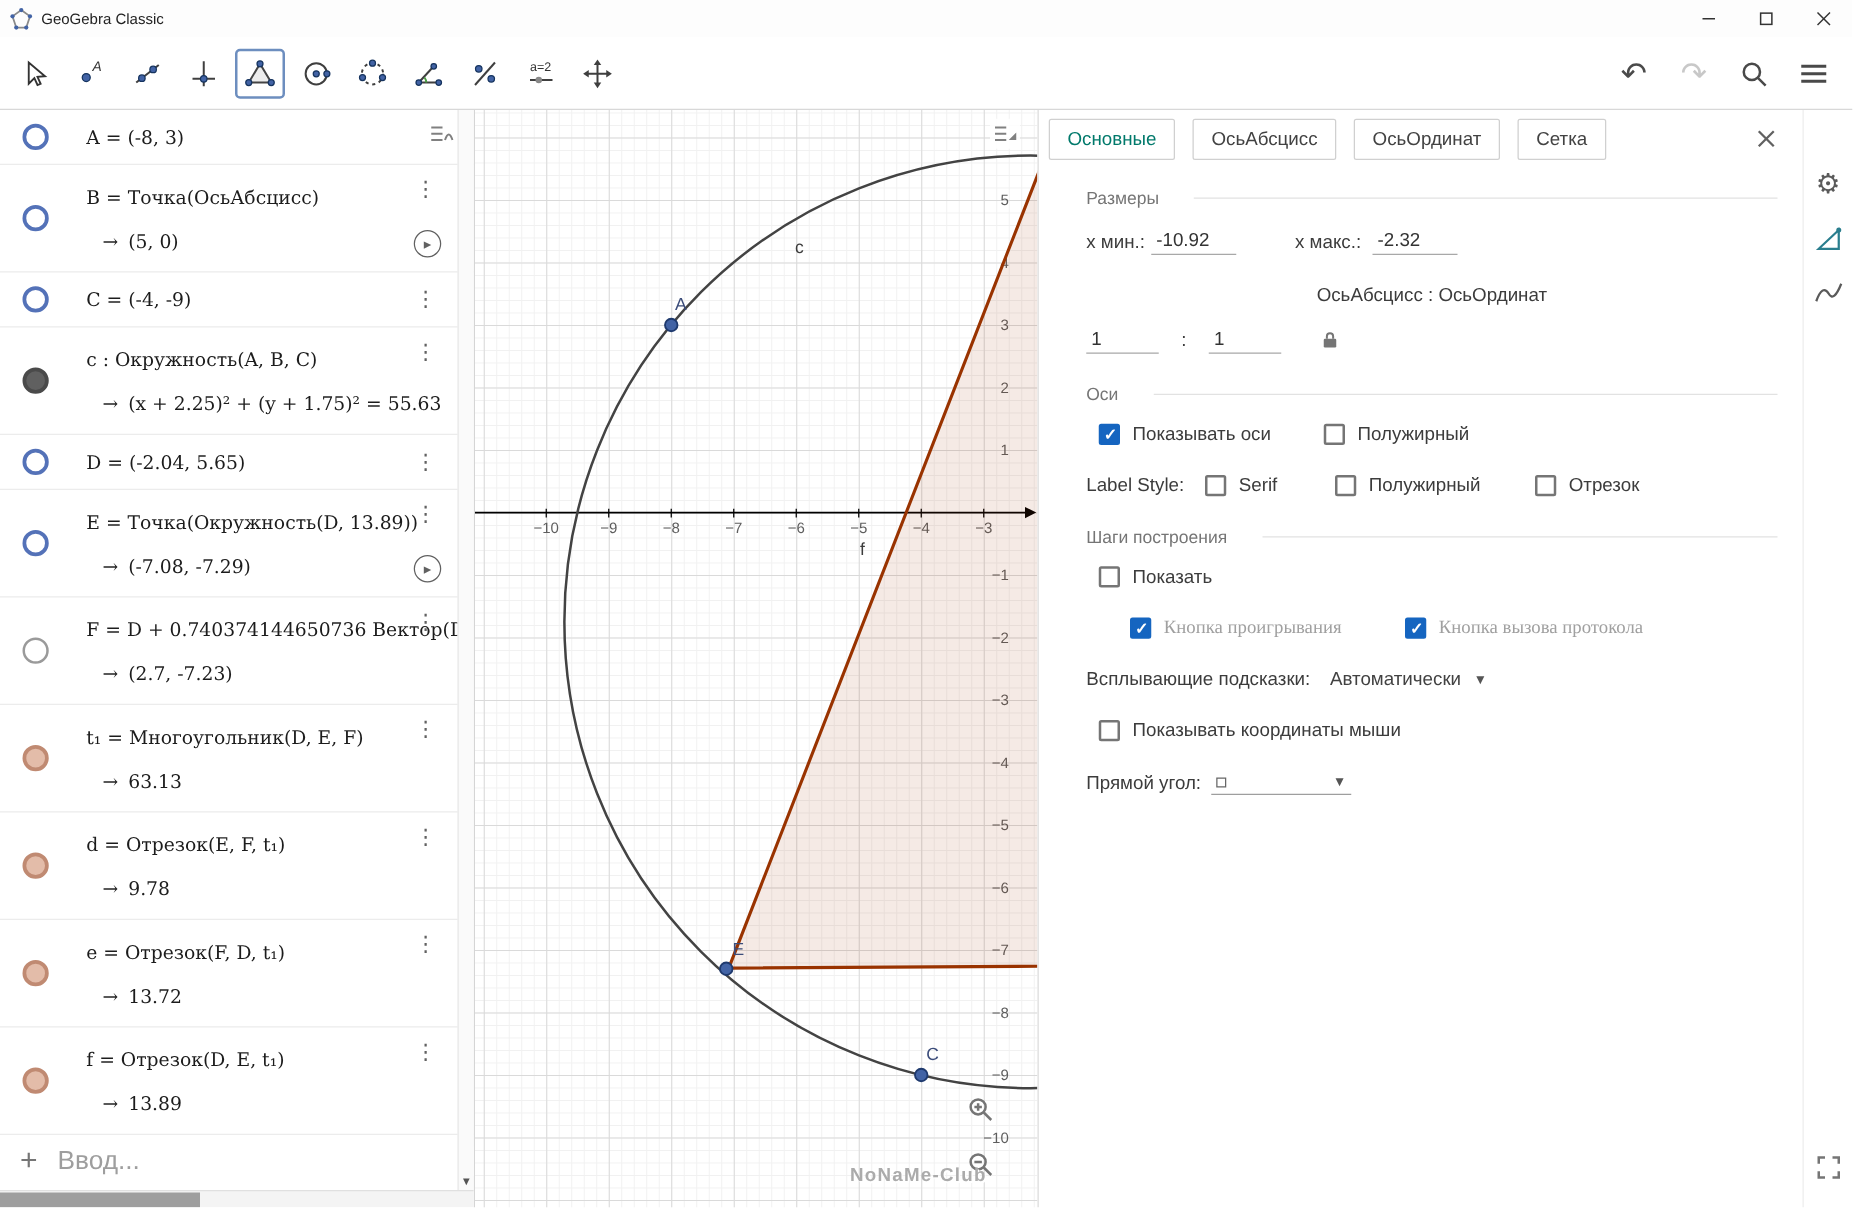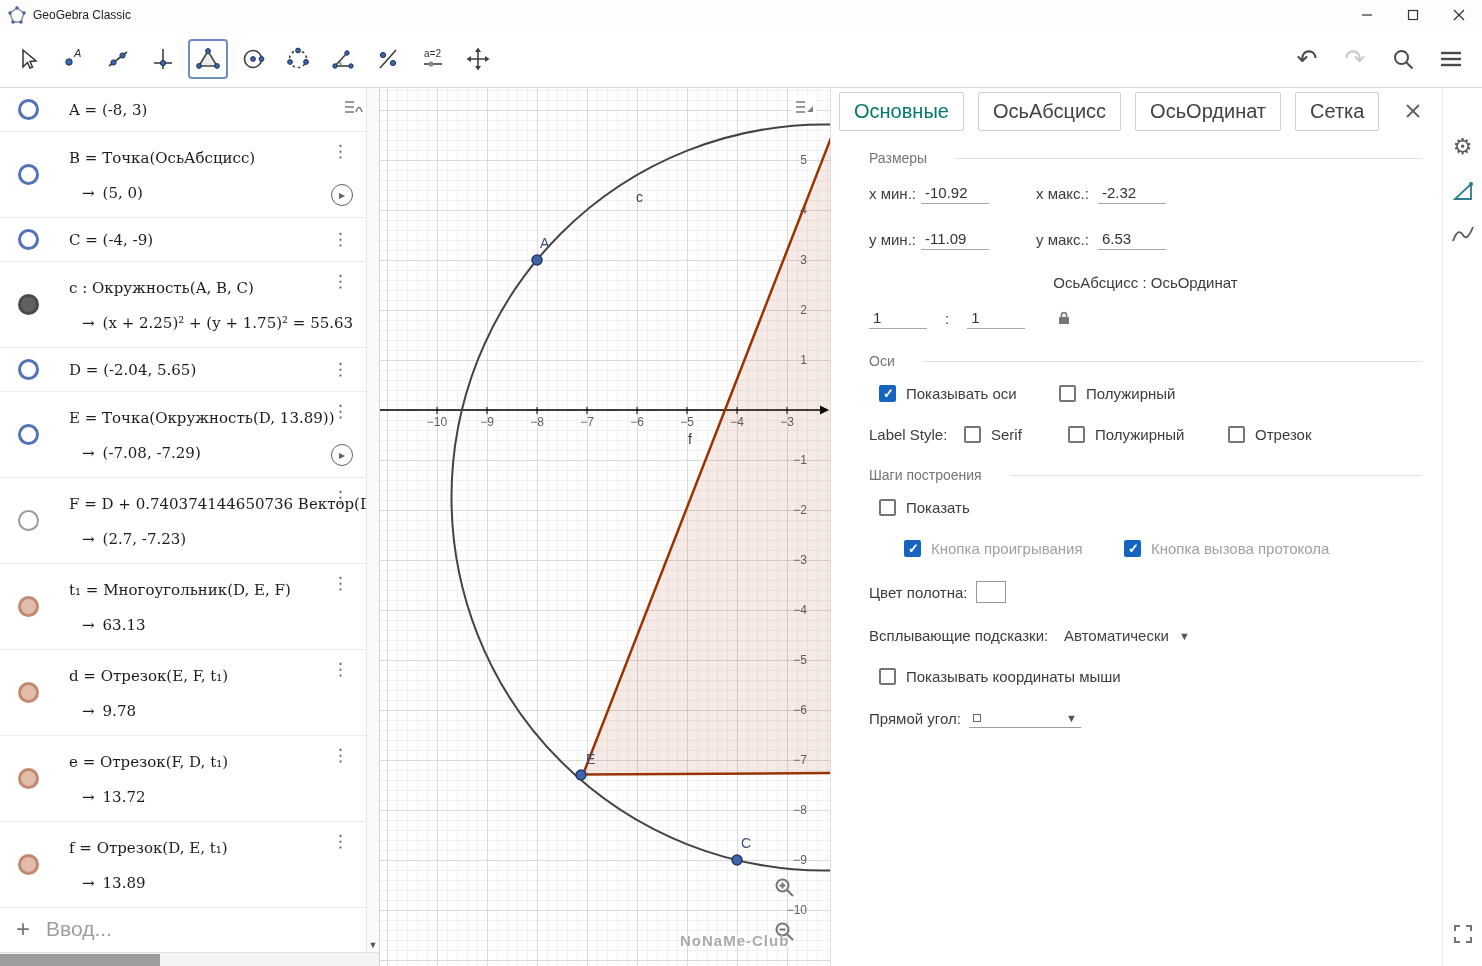--- a/index.html
+++ b/index.html
@@ -69,21 +69,21 @@
   .zoombtn { position:absolute; width:24px; height:24px; right:34px; }
   .zoom-in { top:787px; } .zoom-out { top:831px; }
   .watermark { position:absolute; left:300px; top:844px; font-size:15px; font-weight:bold; color:#ababab; text-shadow:1px 1px 0 #fff; letter-spacing:1px; }
   .tick-label { font-size:12px; fill:#5e5e5e; }
   .obj-label { font-size:14px; fill:#3d3d3d; }
   .pt-label { font-size:14px; fill:#3b4c7a; }
 
   
   .settings { width:612px; flex:none; background:#fff; border-left:1px solid #dcdcdc; position:relative; }
   .tabs { display:flex; align-items:center; padding:6px 18px 0 8px; height:40px; }
-  .tab { border:1px solid #d0d0d0; padding:7px 14px; margin-right:14px; font-size:20px; color:#424242; background:#fff; border-radius:2px; }
+  .tab { border:1px solid #d0d0d0; padding:7px 14px; margin-right:14px; font-size:15px; color:#424242; background:#fff; border-radius:2px; }
   .tab.active { color:#00796b; }
   .panel-close { margin-left:auto; width:22px; height:22px; display:flex; align-items:center; justify-content:center; }
   .sbody { padding:16px 20px 0 38px; }
   .sec-head { display:flex; align-items:center; gap:28px; margin:6px 0 16px; }
   .sec-title { font-size:14px; color:#757575; white-space:nowrap; }
   .sec-head .rule { flex:1; border-top:1px solid #e2e2e2; }
   .srow { display:flex; align-items:center; margin-bottom:24px; font-size:15px; color:#3c3c3c; }
   .slabel { white-space:nowrap; }
   .w52{width:52px;} .w62{width:62px;} .w50{width:50px;} .w88{width:88px;} .w95{width:95px;}
   .w100{width:100px;} .w107{width:107px;} .w180{min-width:180px;} .w195{width:195px;}
@@ -92,21 +92,21 @@
   .sinput { width:68px; border:none; outline:none; border-bottom:1px solid #a8a8a8; font-size:15px; color:#333; padding:2px 4px; }
   .sinput.w58 { width:58px; }
   .ratio-colon { margin:0 18px; }
   .lock { margin-left:30px; display:flex; }
   .cbrow { padding-left:10px; }
   .cbpair { display:flex; align-items:center; gap:10px; }
   .cb { width:17px; height:17px; border:2px solid #757575; border-radius:2px; display:inline-block; position:relative; background:#fff; flex:none; }
   .cb.checked { background:#1565c0; border-color:#1565c0; }
   .cb.checked::after { content:"\2713"; color:#fff; font-size:13px; font-weight:bold; position:absolute; left:2px; top:-1px; }
   .disabled-label { color:#a0a0a0; }
-  .indent25 { margin-left:25px; }
+  .indent25 { margin-left:25px;font-family:Liberation Serif, serif; }
   .swatch { display:inline-block; }
   .swatch.black { width:26px; height:26px; background:#000; border:1px solid #777; margin:0 11px 0 0; }
   .swatch.white { width:30px; height:22px; background:#fff; border:1px solid #999; }
   .dropdown-box { width:40px; height:28px; border:1px solid #bdbdbd; border-radius:2px; display:flex; align-items:center; justify-content:center; margin-left:12px; }
   .ddtext { display:flex; align-items:center; gap:10px; color:#424242; }
   .caret { font-size:11px; color:#555; }
   .dd-underline { display:flex; align-items:center; justify-content:space-between; width:112px; border-bottom:1px solid #9e9e9e; padding:3px 4px; }
   .sq-glyph { width:8px; height:8px; border:1px solid #666; display:inline-block; }
 
   
@@ -501,26 +501,20 @@
             <span class="sec-title">Размеры</span>
             <span class="rule"></span>
           </div>
 
         <div class="srow">
           <span class="slabel w52">х мин.:</span>
           <input class="sinput" value="-10.92" style="">
           <span class="slabel w62 ml47">х макс.:</span>
           <input class="sinput" value="-2.32" style="">
         </div>
-        <div class="srow">
-          <span class="slabel w52">у мин.:</span>
-          <input class="sinput" value="-11.09" style="">
-          <span class="slabel w62 ml47">у макс.:</span>
-          <input class="sinput" value="6.53" style="">
-        </div>
         <div class="srow" style="margin-bottom:16px;justify-content:center;">
           <span class="slabel">ОсьАбсцисс : ОсьОрдинат</span>
         </div>
         <div class="srow">
           <input class="sinput w58" value="1" style="">
           <span class="ratio-colon">:</span>
           <input class="sinput w58" value="1" style="">
           <span class="lock">
             <svg width="18" height="18" viewBox="0 0 18 18">
                 <path d="M6.5 8 V6 a2.5 2.5 0 0 1 5 0 V8" fill="none" stroke="#757575" stroke-width="1.6"></path>
@@ -577,24 +571,20 @@
               <span class="slabel disabled-label">Кнопка проигрывания</span>
             </label>
           <label class="cbpair">
               <span class="cb checked"></span>
               <span class="slabel disabled-label">Кнопка вызова протокола</span>
             </label>
         </div>
 
 
         <div class="srow">
-          <span class="slabel w107">Цвет полотна:</span>
-          <span class="swatch white"></span>
-        </div>
-        <div class="srow">
           <span class="slabel w195">Всплывающие подсказки:</span>
           <span class="ddtext">
             <span>Автоматически</span>
             <span class="caret">▼</span>
           </span>
         </div>
         <div class="srow cbrow">
           <label class="cbpair">
               <span class="cb"></span>
               <span class="slabel">Показывать координаты мыши</span>

